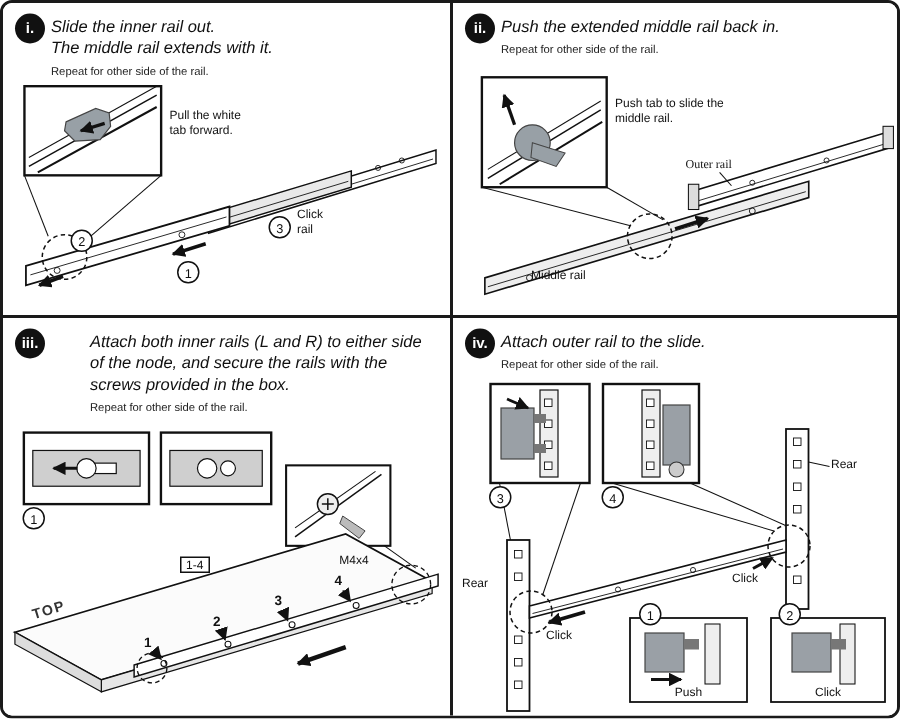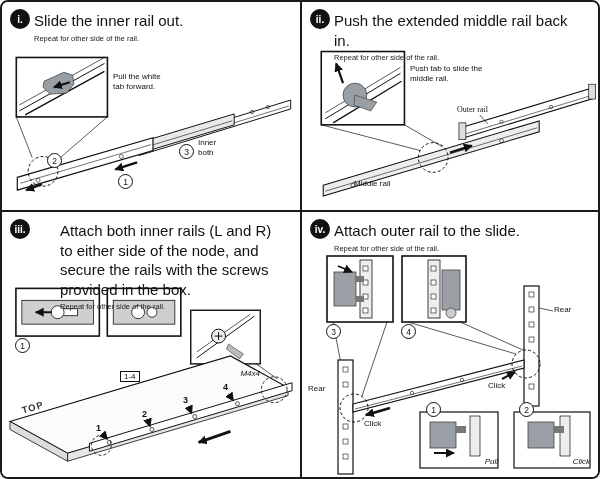--- a/index.html
+++ b/index.html
@@ -7,31 +7,31 @@
   .sheet { position:relative; width:600px; height:479px; border:2px solid #1a1a1a; border-radius:8px; background:#fff; overflow:hidden; }
   .quad { position:absolute; background:#fff; }
   #q1 { left:0; top:0; width:300px; height:210px; border-right:2px solid #1a1a1a; border-bottom:2px solid #1a1a1a; }
   #q2 { left:300px; top:0; width:300px; height:210px; border-bottom:2px solid #1a1a1a; }
   #q3 { left:0; top:210px; width:300px; height:269px; border-right:2px solid #1a1a1a; }
   #q4 { left:300px; top:210px; width:300px; height:269px; }
   .badge { position:absolute; left:8px; top:7px; width:20px; height:20px; border-radius:50%;
            background:#111; color:#fff; font-weight:bold; font-size:10px;
            display:flex; align-items:center; justify-content:center; z-index:6; }
   .txt { position:absolute; z-index:5; }
-  .title { font-size:15px; line-height:1.3; color:#111; }
+  .title { font-size:11px; line-height:1.3; color:#111;font-style:italic; }
   .note { font-size:7.5px; color:#222; margin-top:3px; }
   .lbl { position:absolute; font-size:8px; line-height:1.2; color:#111; z-index:5; background:transparent; }
   .circ { position:absolute; width:15px; height:15px; border:1.3px solid #111; border-radius:50%;
           background:#fff; font-size:8.5px; display:flex; align-items:center; justify-content:center; z-index:6; }
   .num { position:absolute; font-size:9px; font-weight:bold; z-index:5; }
   .rangebox { position:absolute; border:1px solid #111; font-size:8px; padding:0 3px; background:#fff; z-index:5; }
   .top-label { position:absolute; font-size:9.5px; font-weight:bold; letter-spacing:1px; color:#333;
                transform:rotate(-17deg); transform-origin:left center; z-index:5; }
   .art { position:absolute; left:0; top:0; width:100%; height:100%; z-index:1; }
-  .ctr { text-align:right;font-style:italic; }
+  .ctr { text-align:center; }
 </style>
 </head>
 <body>
 
 <div class="sheet">
 
   <section class="quad" id="q1">
     <svg class="art" viewBox="0 0 300 210">
       <defs>
         <marker id="ah" markerUnits="userSpaceOnUse" markerWidth="10" markerHeight="9" refX="8" refY="4.5" orient="auto">
@@ -65,28 +65,29 @@
       </g>
       <circle cx="41" cy="171" r="15" fill="none" stroke="#111" stroke-width="1" stroke-dasharray="3 2.2"></circle>
       <line x1="136" y1="162" x2="114" y2="169" stroke="#111" stroke-width="2.4" marker-end="url(#ah)"></line>
       <line x1="40" y1="184" x2="24" y2="190" stroke="#111" stroke-width="2.4" marker-end="url(#ah)"></line>
     </svg>
 
     <div class="badge">i.</div>
     <div class="txt" style="left:32px; top:9px; width:240px;">
       <div class="title">
         <span>Slide the inner rail out.</span><br>
+        <span>The middle rail extends with it.</span>
       </div>
       <div class="note">Repeat for other side of the rail.</div>
     </div>
     <div class="lbl" style="left:111px; top:70px; width:58px;">Pull the white tab forward.</div>
     <div class="circ" style="left:45px; top:151px;">2</div>
     <div class="circ" style="left:116px; top:172px;">1</div>
     <div class="circ" style="left:177px; top:142px;">3</div>
-    <div class="lbl" style="left:196px; top:136px; width:28px;">Inner both</div>
+    <div class="lbl" style="left:196px; top:136px; width:28px;">Click rail</div>
   </section>
 
   <section class="quad" id="q2">
     <svg class="art" viewBox="0 0 300 210">
       <line x1="18" y1="124" x2="118" y2="150" stroke="#111" stroke-width="0.7"></line>
       <line x1="102" y1="124" x2="140" y2="146" stroke="#111" stroke-width="0.7"></line>
       <g>
         <rect x="18" y="50" width="84" height="74" fill="#fff" stroke="#111" stroke-width="1.6"></rect>
         <line x1="22" y1="118" x2="98" y2="72" stroke="#111" stroke-width="1"></line>
         <line x1="22" y1="112" x2="98" y2="66" stroke="#111" stroke-width="0.7"></line>
@@ -276,17 +277,17 @@
       <div class="note">Repeat for other side of the rail.</div>
     </div>
     <div class="circ" style="left:24px; top:112px;">3</div>
     <div class="circ" style="left:99px; top:112px;">4</div>
     <div class="lbl" style="left:6px; top:172px;">Rear</div>
     <div class="lbl" style="left:252px; top:93px;">Rear</div>
     <div class="lbl" style="left:186px; top:169px;">Click</div>
     <div class="lbl" style="left:62px; top:207px;">Click</div>
     <div class="circ" style="left:124px; top:190px;">1</div>
     <div class="circ" style="left:217px; top:190px;">2</div>
-    <div class="lbl ctr" style="left:118px; top:245px; width:78px;">Pull</div>
+    <div class="lbl ctr" style="left:118px; top:245px; width:78px;">Push</div>
     <div class="lbl ctr" style="left:212px; top:245px; width:76px;">Click</div>
   </section>
 
 </div>
 
 </body></html>

